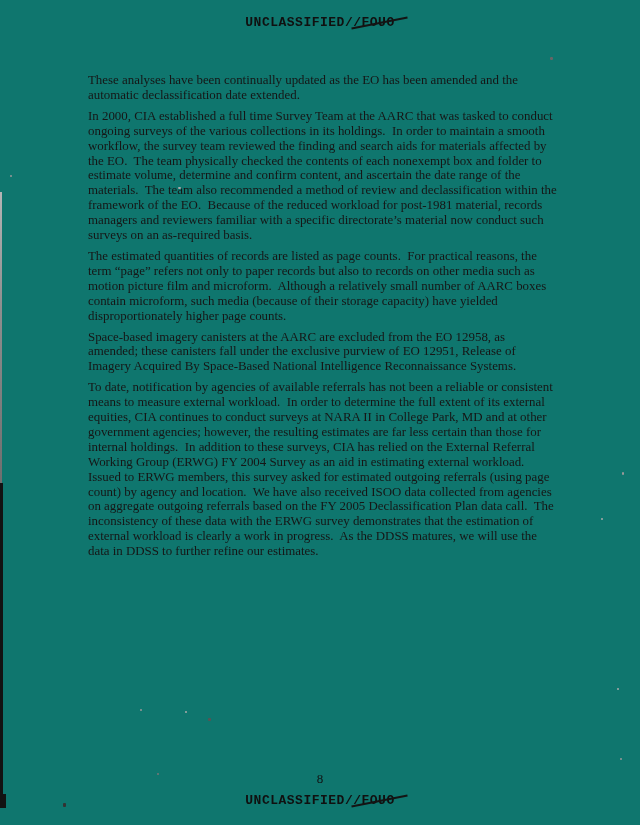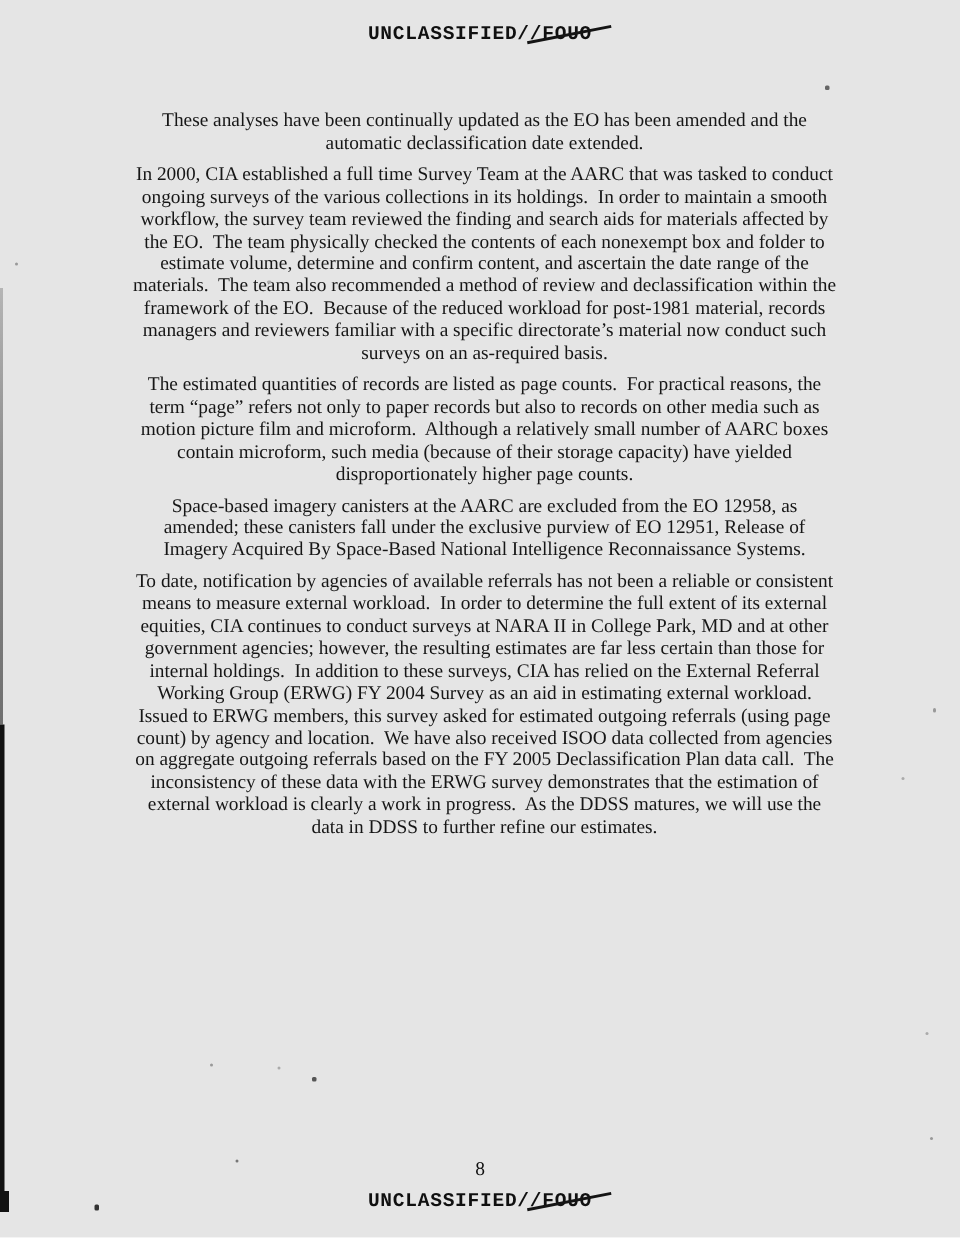--- a/index.html
+++ b/index.html
@@ -1,20 +1,20 @@
 <!DOCTYPE html>
 <html><head>
 <meta charset="utf-8">
 <style>
   html, body { margin: 0; padding: 0; background: #ffffff; }
   .page {
     position: relative;
     width: 640px;
     height: 825px;
-    background: #e5e5e5;
+    background: #0f766e;
     overflow: hidden;
     font-family: "Liberation Serif", serif;
     color: #161616;
   }
 
   
   .banner {
     position: absolute;
     left: 0;
     width: 100%;
@@ -41,21 +41,21 @@
   }
 
   
   .doc-body {
     position: absolute;
     left: 88px;
     top: 73px;
     width: 470px;
     font-size: 12.9px;
     line-height: 14.9px;
-    text-align: center;
+    text-align: left;
     white-space: pre-wrap;
   }
   .para { margin: 0 0 6px 0; }
   .em { }
 
   
   .page-number {
     position: absolute;
     left: 0;
     top: 771px;

